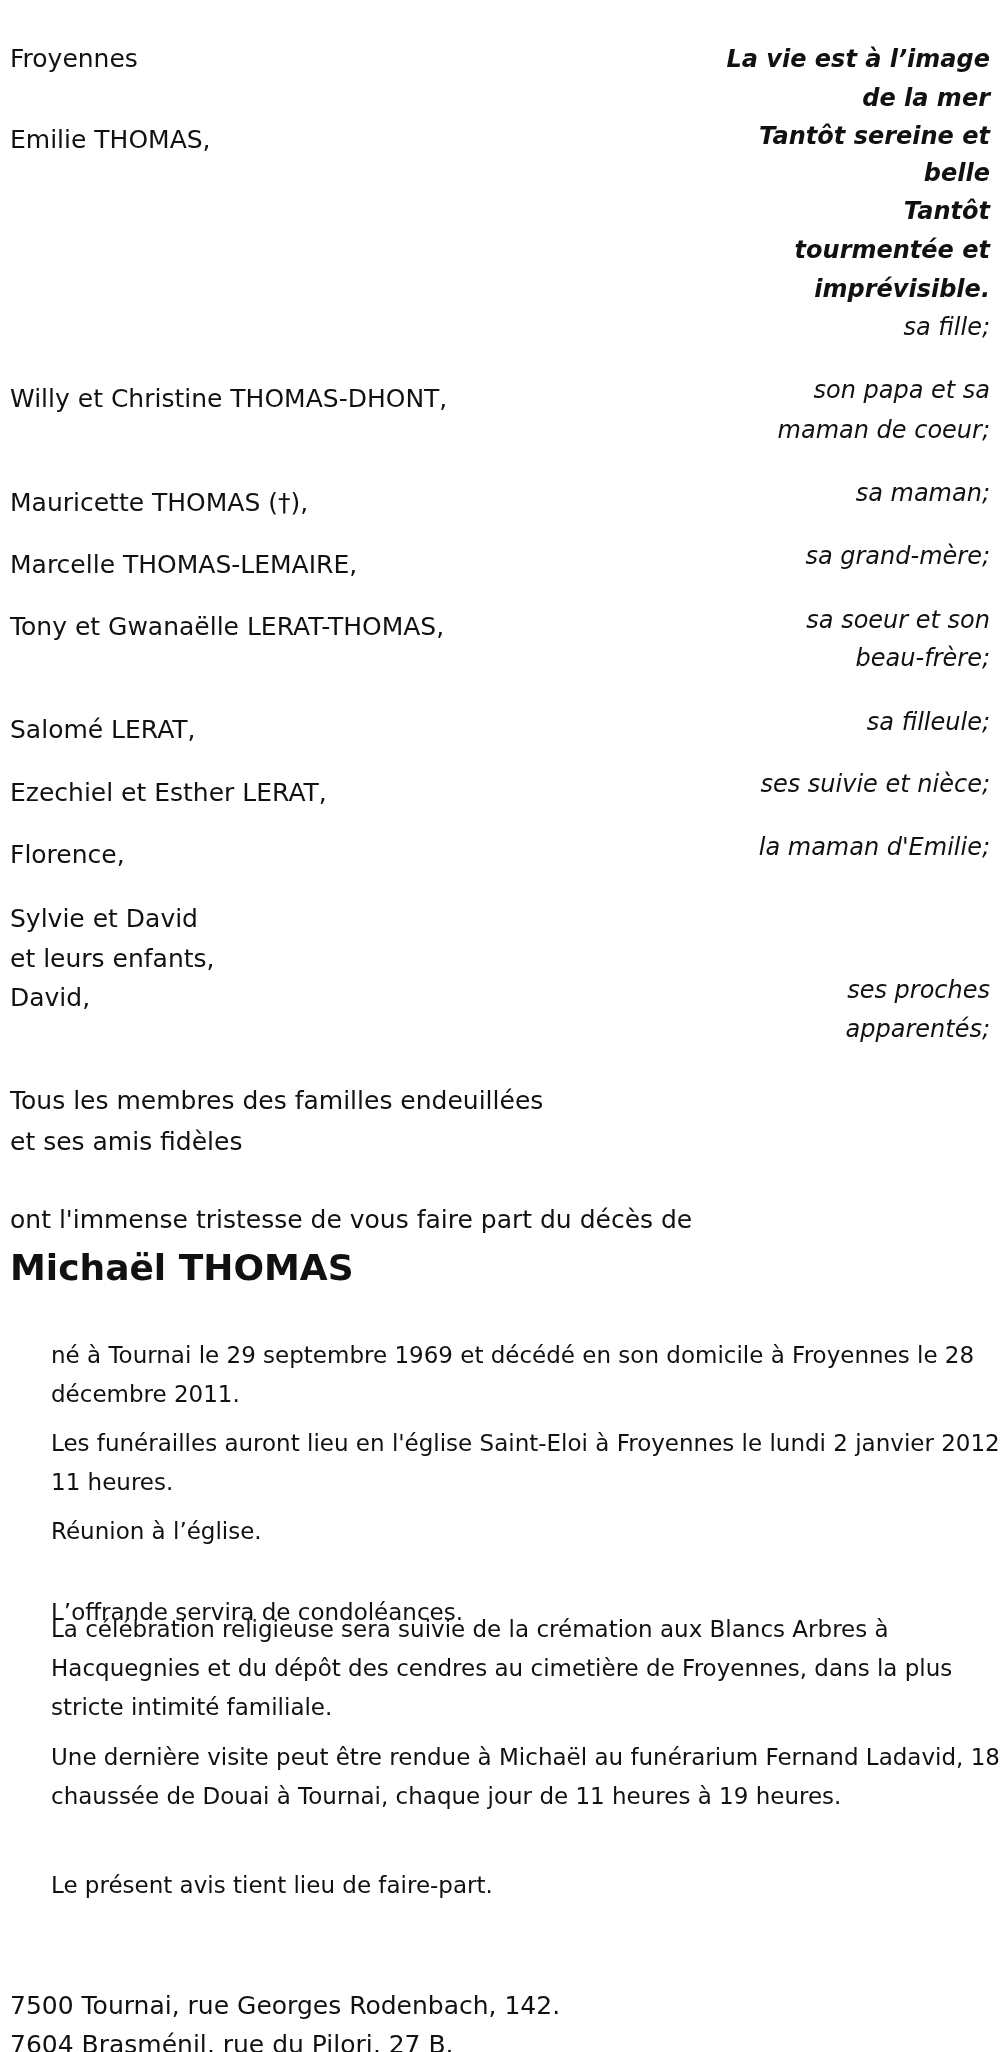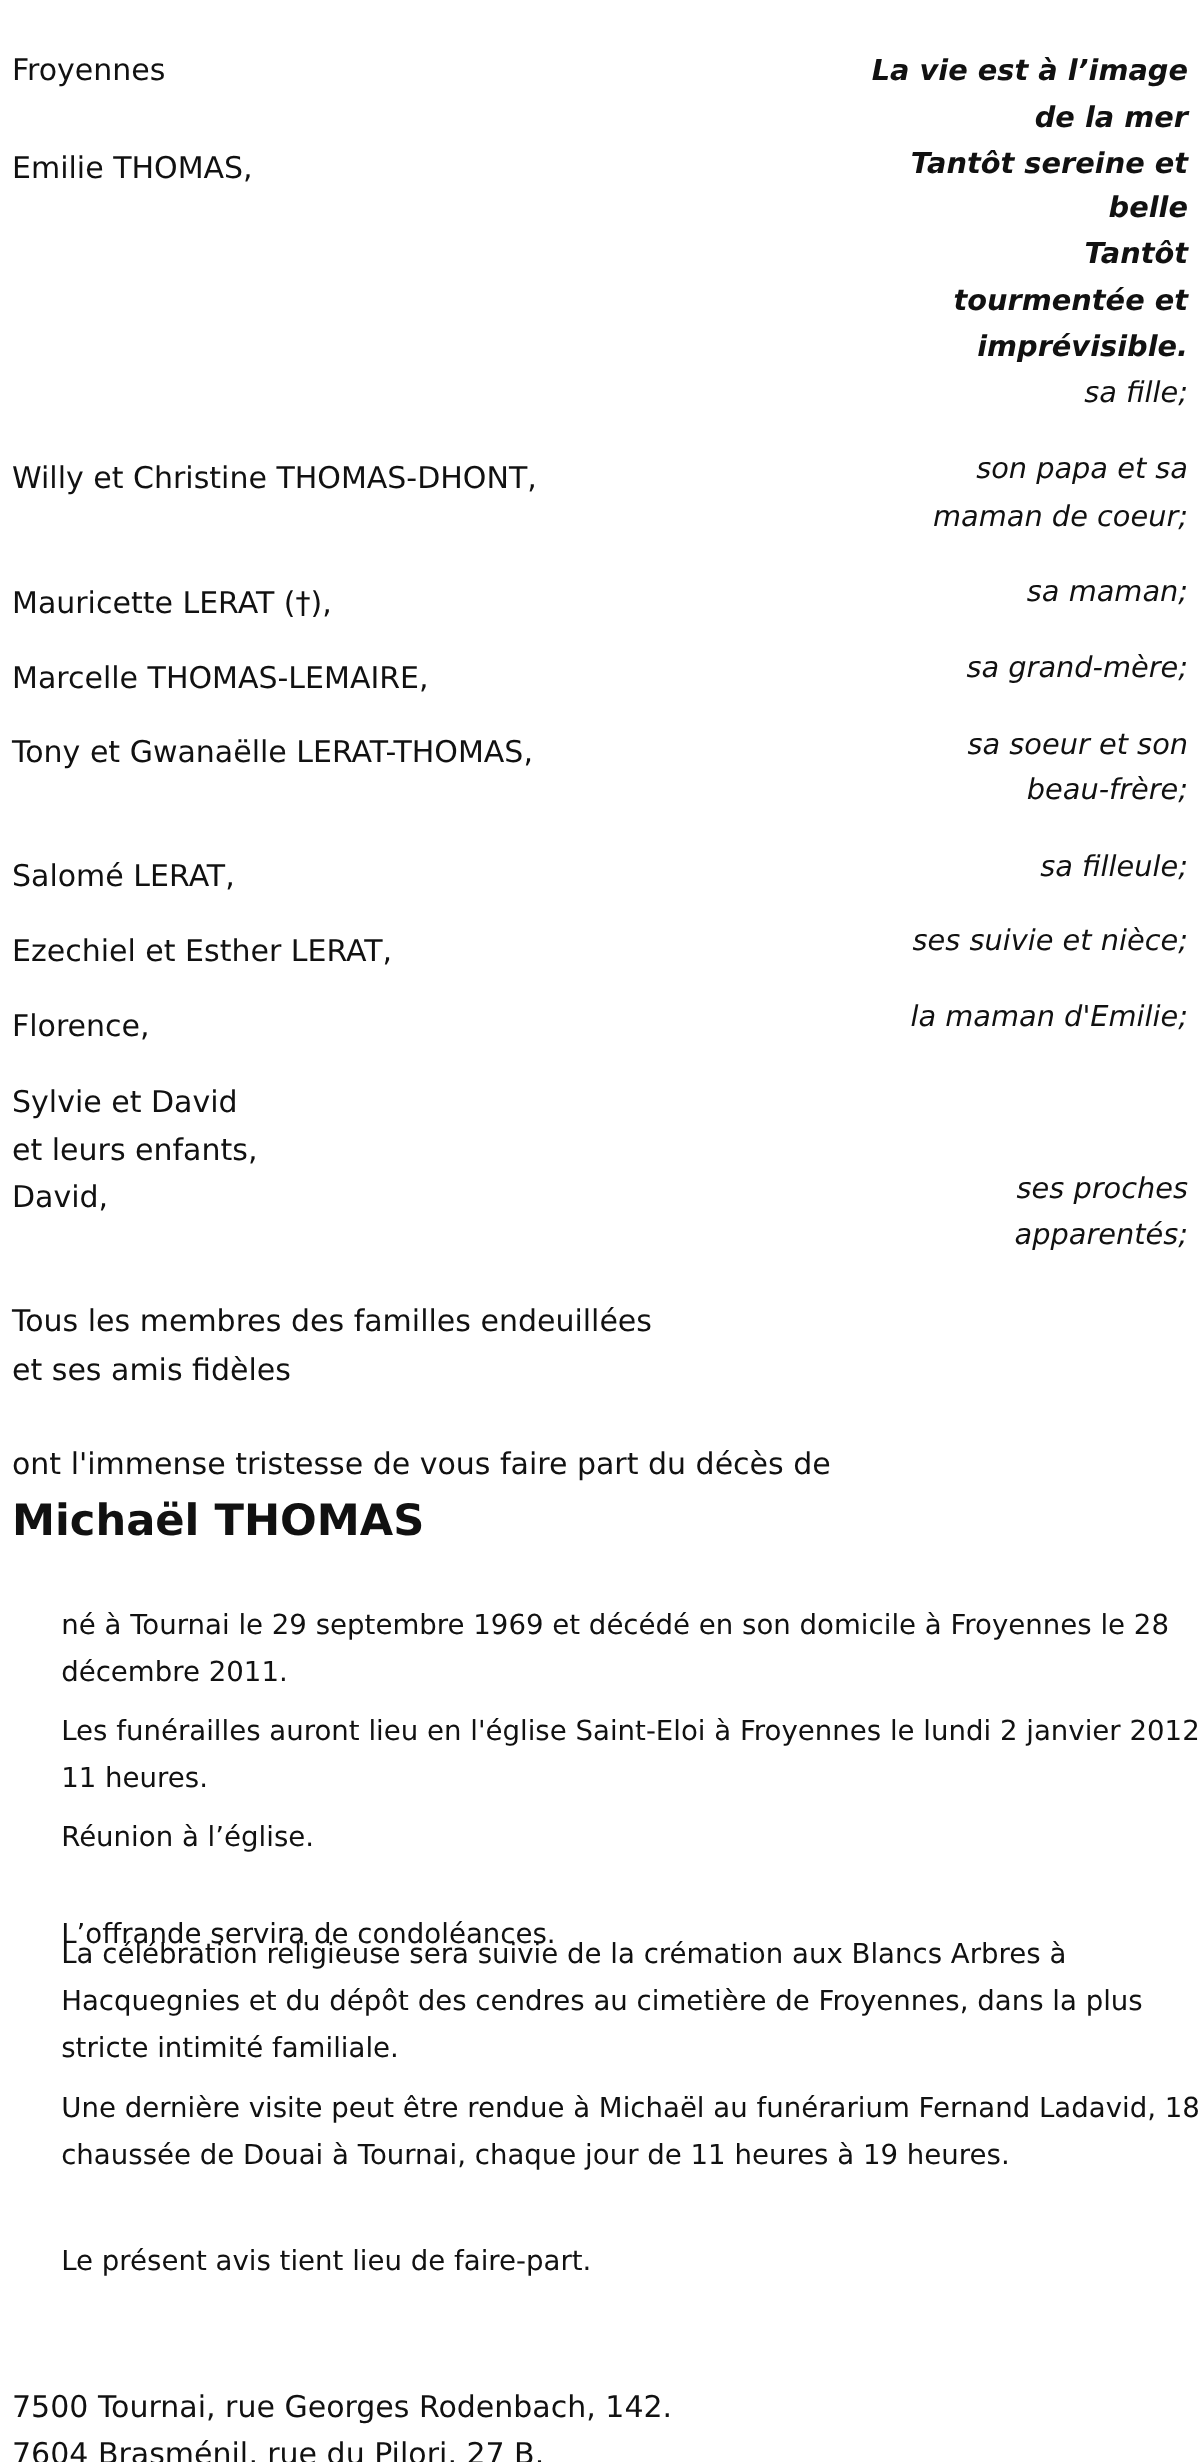--- a/index.html
+++ b/index.html
@@ -32,21 +32,21 @@
 <div class="t q" style="top:231px">tourmentée et</div>
 <div class="t q" style="top:270px">imprévisible.</div>
 
 <div class="t l" style="top:88px">Emilie THOMAS,</div>
 <div class="t r" style="top:308px">sa fille;</div>
 
 <div class="t l" style="top:347px">Willy et Christine THOMAS-DHONT,</div>
 <div class="t r" style="top:371px">son papa et sa</div>
 <div class="t r" style="top:411px">maman de coeur;</div>
 
-<div class="t l" style="top:451px">Mauricette LERAT (†),</div>
+<div class="t l" style="top:451px">Mauricette THOMAS (†),</div>
 <div class="t r" style="top:474px">sa maman;</div>
 
 <div class="t l" style="top:513px">Marcelle THOMAS-LEMAIRE,</div>
 <div class="t r" style="top:537px">sa grand-mère;</div>
 
 <div class="t l" style="top:575px">Tony et Gwanaëlle LERAT-THOMAS,</div>
 <div class="t r" style="top:601px">sa soeur et son</div>
 <div class="t r" style="top:639px">beau-frère;</div>
 
 <div class="t l" style="top:678px">Salomé LERAT,</div>

